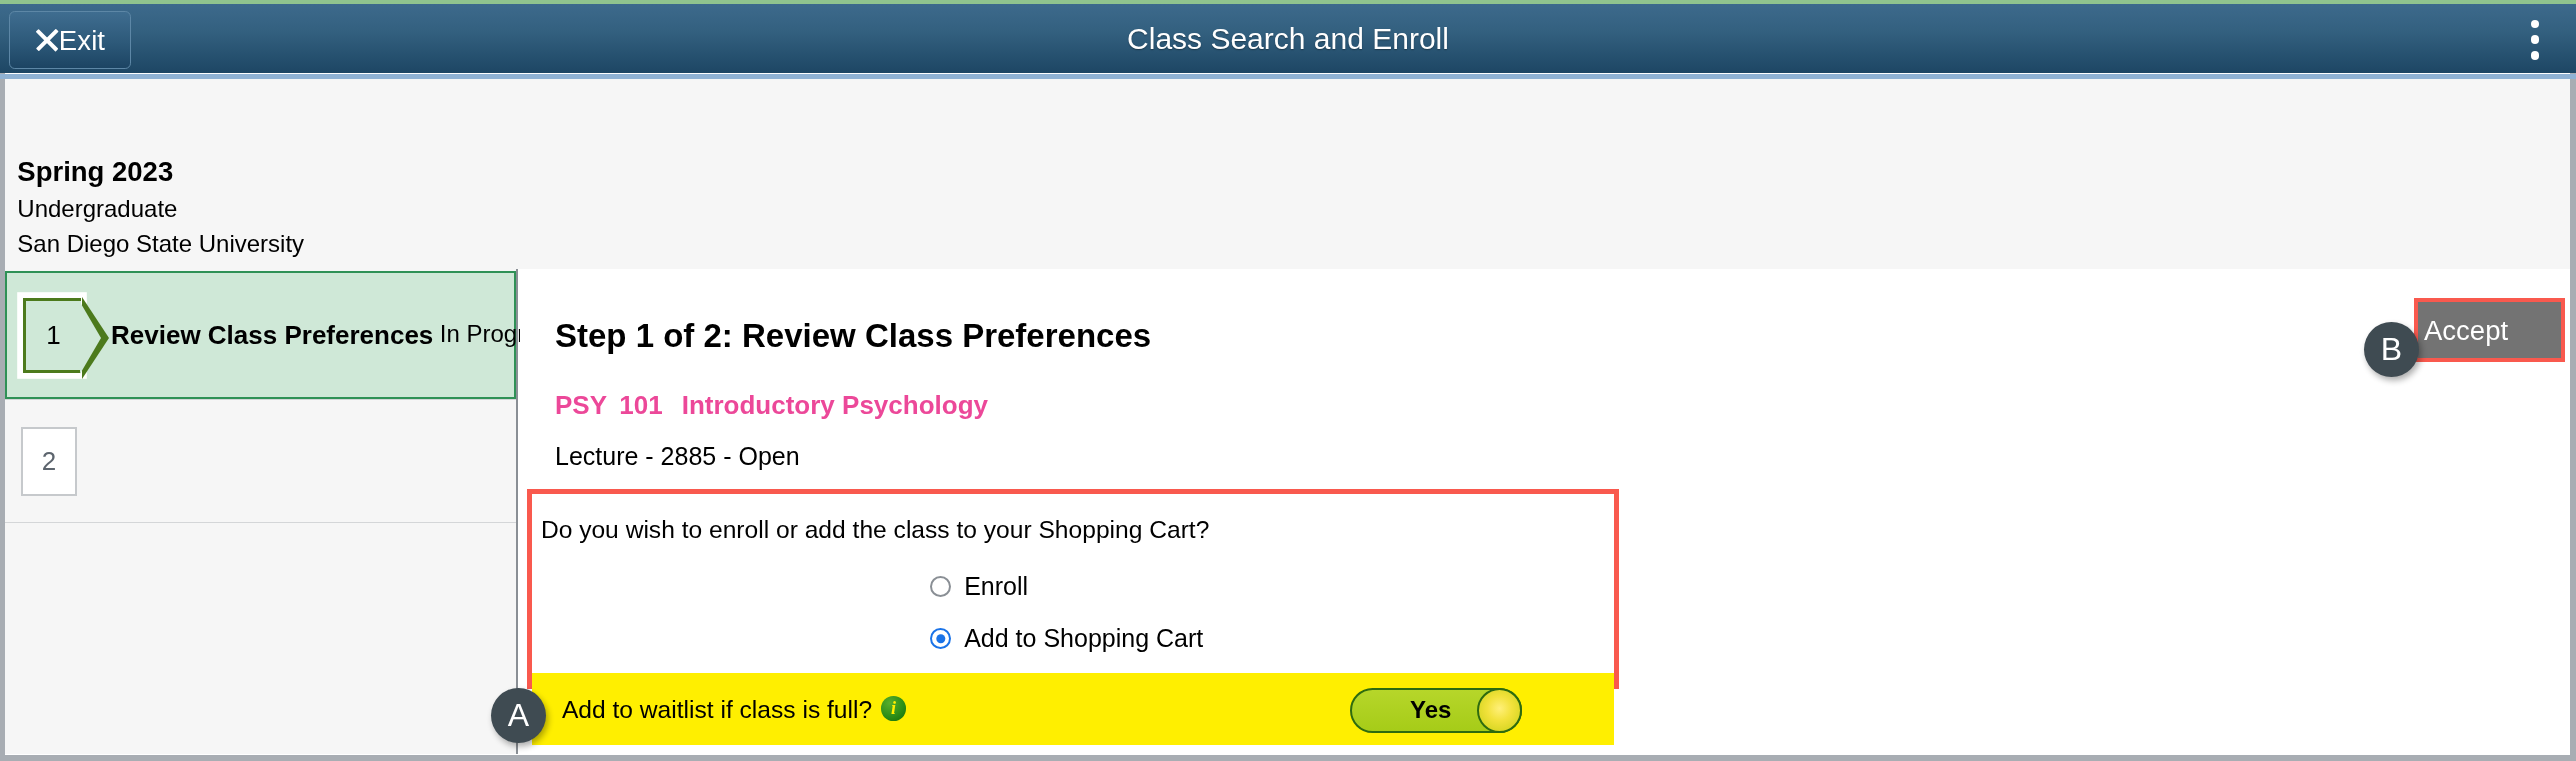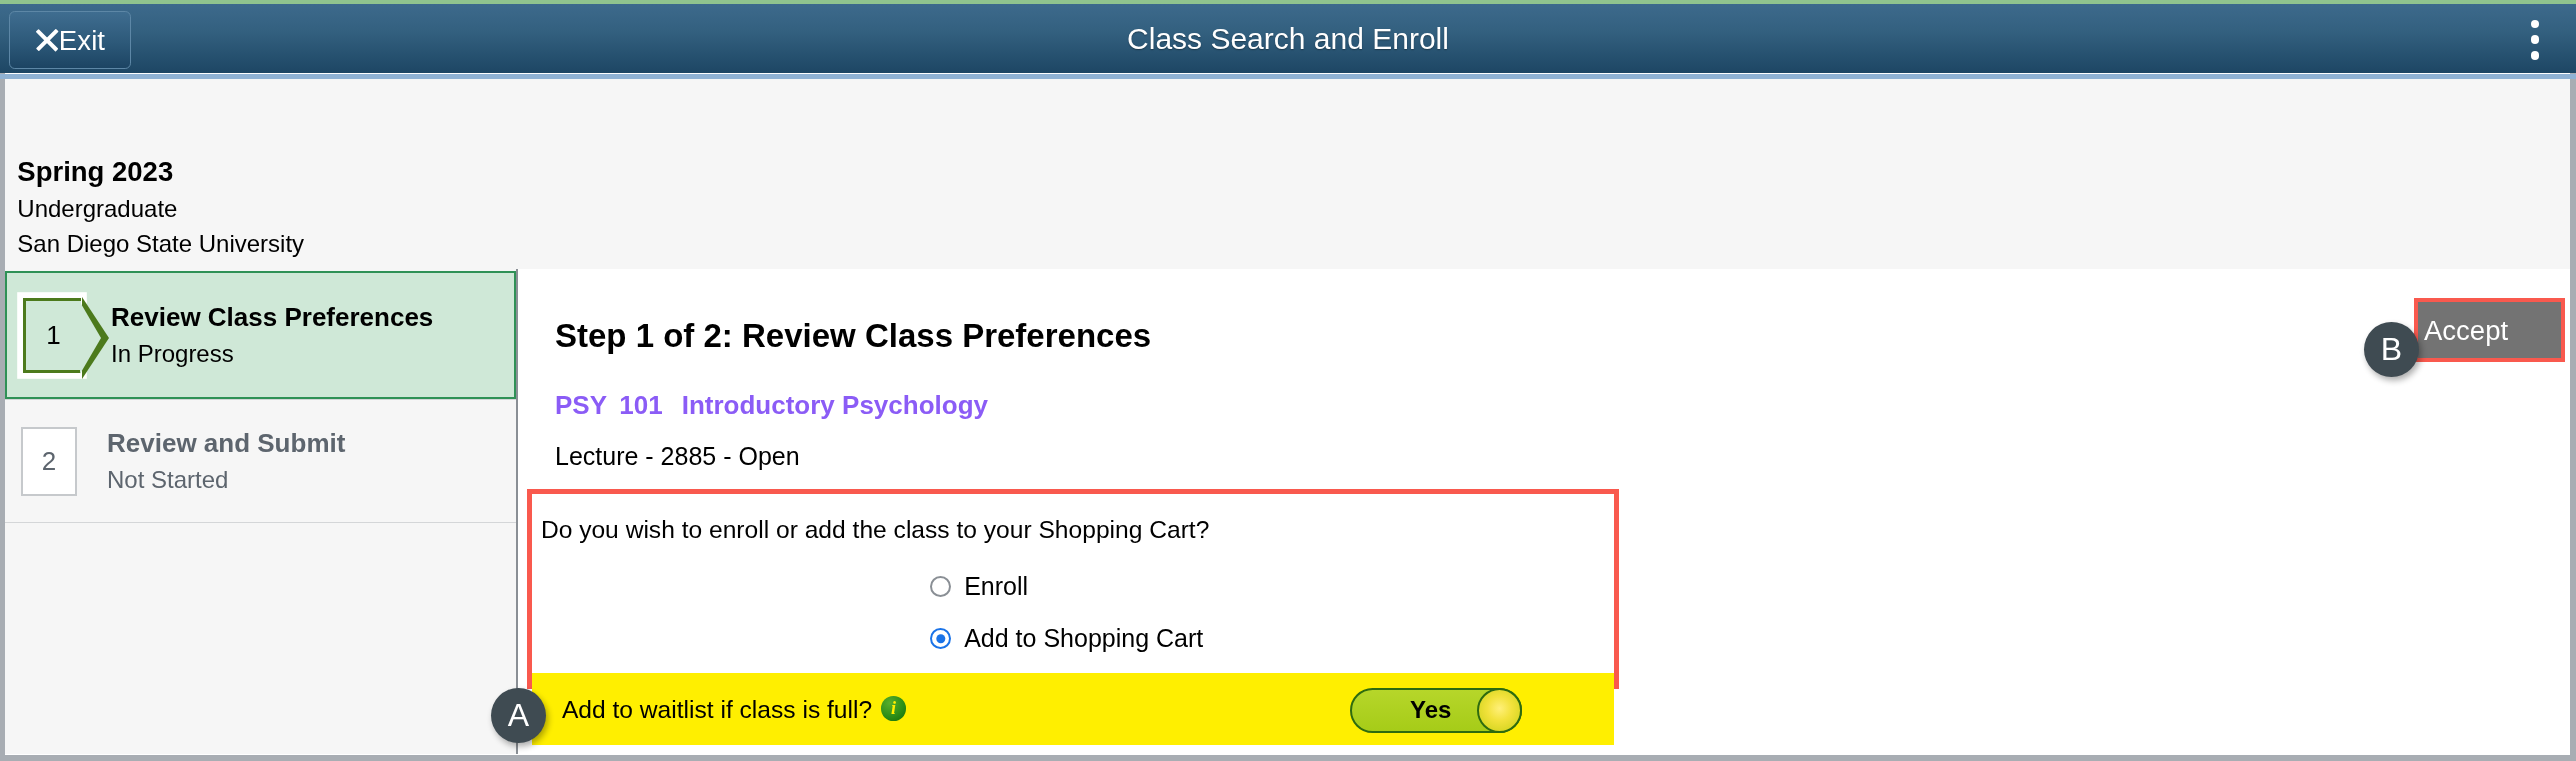--- a/index.html
+++ b/index.html
@@ -219,21 +219,21 @@
     display: flex; align-items: center; justify-content: center;
     color: #5d656e;
     font-size: 26px;
     background: #ffffff;
     border: 2.2px solid #c6c9cc;
     box-sizing: border-box;
   }
   .step-text {
     margin-left: 30px;
     display: flex;
-    flex-direction: column;
+    flex-direction: row;
     justify-content: center;
     gap: 6.5px;
   }
   .step-title {
     font-size: 26px;
     font-weight: bold;
     color: #000000;
     white-space: nowrap;
   }
   .step-status {
@@ -258,21 +258,21 @@
     font-size: 33px;
     font-weight: bold;
     color: #000000;
     white-space: nowrap;
   }
   .course-line {
     position: absolute;
     left: 35px; top: 121px;
     font-size: 26px;
     font-weight: bold;
-    color: #8b5cf6;
+    color: #ec4899;
     white-space: nowrap;
   }
   .course-line .gap { display: inline-block; width: 12.3px; }
   .course-line .gap-wide { display: inline-block; width: 19px; }
   .class-line {
     position: absolute;
     left: 35px; top: 173px;
     font-size: 25px;
     color: #000000;
     white-space: nowrap;
@@ -467,24 +467,20 @@
       <div class="step step-1">
         <div class="step-num-active">1</div>
         <div class="step-text">
           <div class="step-title">Review Class Preferences</div>
           <div class="step-status">In Progress</div>
         </div>
       </div>
 
       <div class="step step-2">
         <div class="step-num-inactive">2</div>
-        <div class="step-text">
-          <div class="step-title">Review and Submit</div>
-          <div class="step-status">Not Started</div>
-        </div>
       </div>
 
     </div>
 
     <div class="main-panel">
 
       <div class="main-title">Step 1 of 2: Review Class Preferences</div>
 
       <div class="course-line"><span>PSY</span><span class="gap"></span><span>101</span><span class="gap-wide"></span><span>Introductory Psychology</span></div>
 

